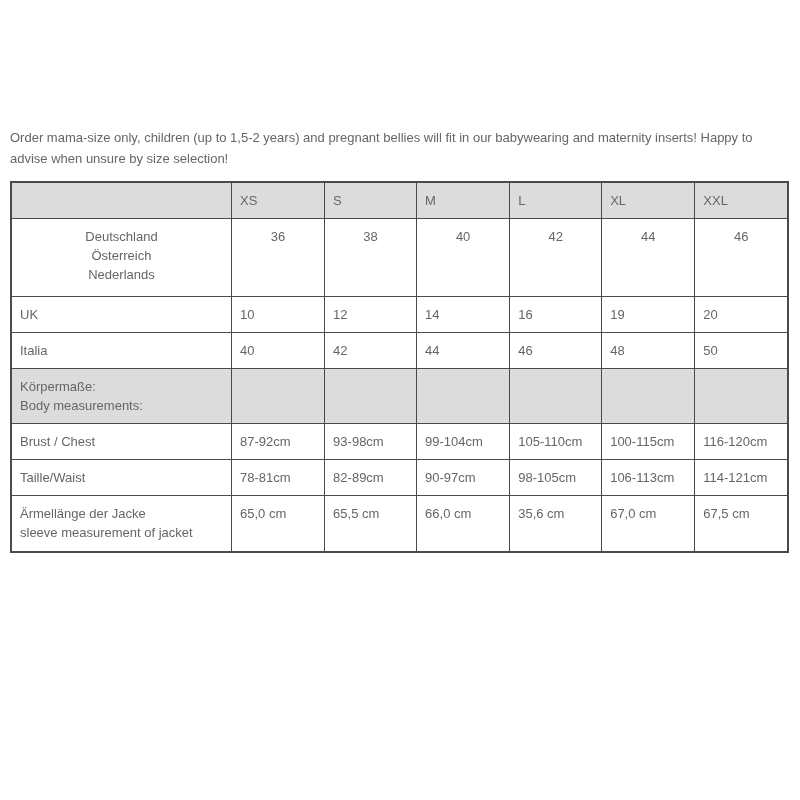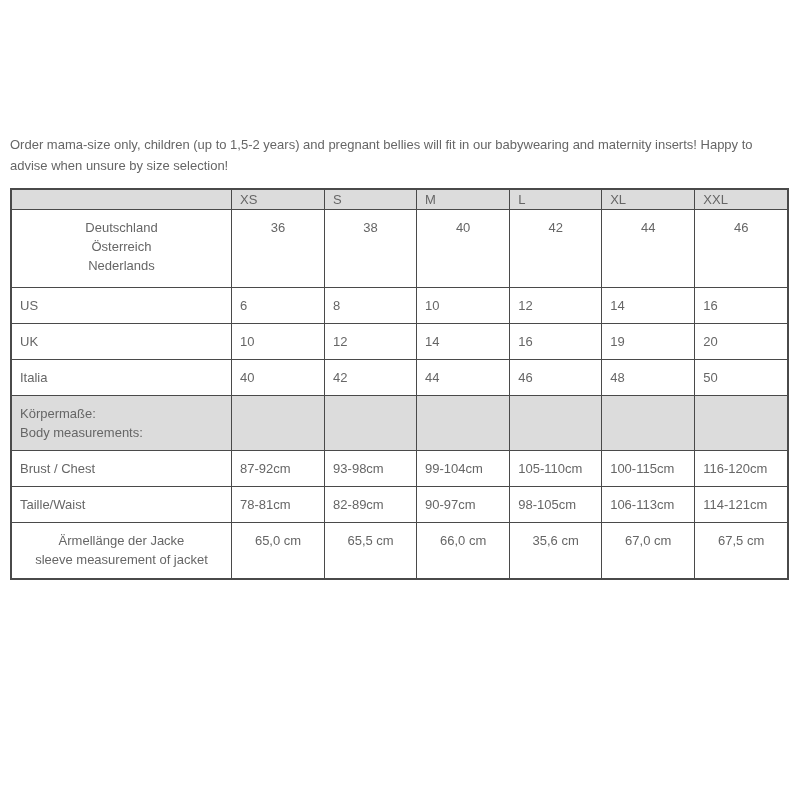--- a/index.html
+++ b/index.html
@@ -15,21 +15,21 @@
     background:var(--page-bg);
     font-family:"Liberation Sans","DejaVu Sans",sans-serif;
     color:var(--text-color);
     overflow:hidden;
   }
   .page{padding:126px 10px 0 10px;}
   .intro{
     font-size:13px;
     line-height:21px;
     color:var(--text-color);
-    margin:8px 0 12px 0;
+    margin:1px 0 12px 0;
     max-width:778px;
   }
   table.size-chart{
     border-collapse:collapse;
     table-layout:fixed;
     width:777px;
     border:2px solid var(--border-color);
   }
   table.size-chart th,
   table.size-chart td{
@@ -39,31 +39,31 @@
     color:var(--text-color);
     text-align:left;
     vertical-align:top;
     padding:8px 8px;
     line-height:19px;
     overflow:hidden;
   }
   table.size-chart thead th{
     background:var(--header-bg);
     vertical-align:middle;
-    padding:0 8px;
+    padding:8px 8px;
     height:19px;
   }
   tr.section td{
     background:var(--header-bg);
   }
   
   tbody tr.r0 td{height:61px;text-align:center;}
   tbody tr.r3 td{height:37px;}
   tbody tr.r5 td{height:37px;margin-top:7px;}
-  tbody tr.r9 td{height:39px;text-align:center;}
+  tbody tr.r9 td{height:39px;}
   .label-line{display:block;}
 </style>
 </head>
 <body>
 
 <div class="page">
   <p class="intro">Order mama-size only, children (up to 1,5-2 years) and pregnant bellies will fit in our babywearing and maternity inserts! Happy to advise when unsure by size selection!</p>
 
   <table class="size-chart">
     <colgroup>
@@ -92,31 +92,20 @@
             <span class="label-line">Deutschland</span>
             <span class="label-line">Österreich</span>
             <span class="label-line">Nederlands</span>
           </td>
           <td>36</td>
           <td>38</td>
           <td>40</td>
           <td>42</td>
           <td>44</td>
           <td>46</td>
-        </tr>
-        <tr class="r1">
-          <td>
-            <span class="label-line">US</span>
-          </td>
-          <td>6</td>
-          <td>8</td>
-          <td>10</td>
-          <td>12</td>
-          <td>14</td>
-          <td>16</td>
         </tr>
         <tr class="r2">
           <td>
             <span class="label-line">UK</span>
           </td>
           <td>10</td>
           <td>12</td>
           <td>14</td>
           <td>16</td>
           <td>19</td>

